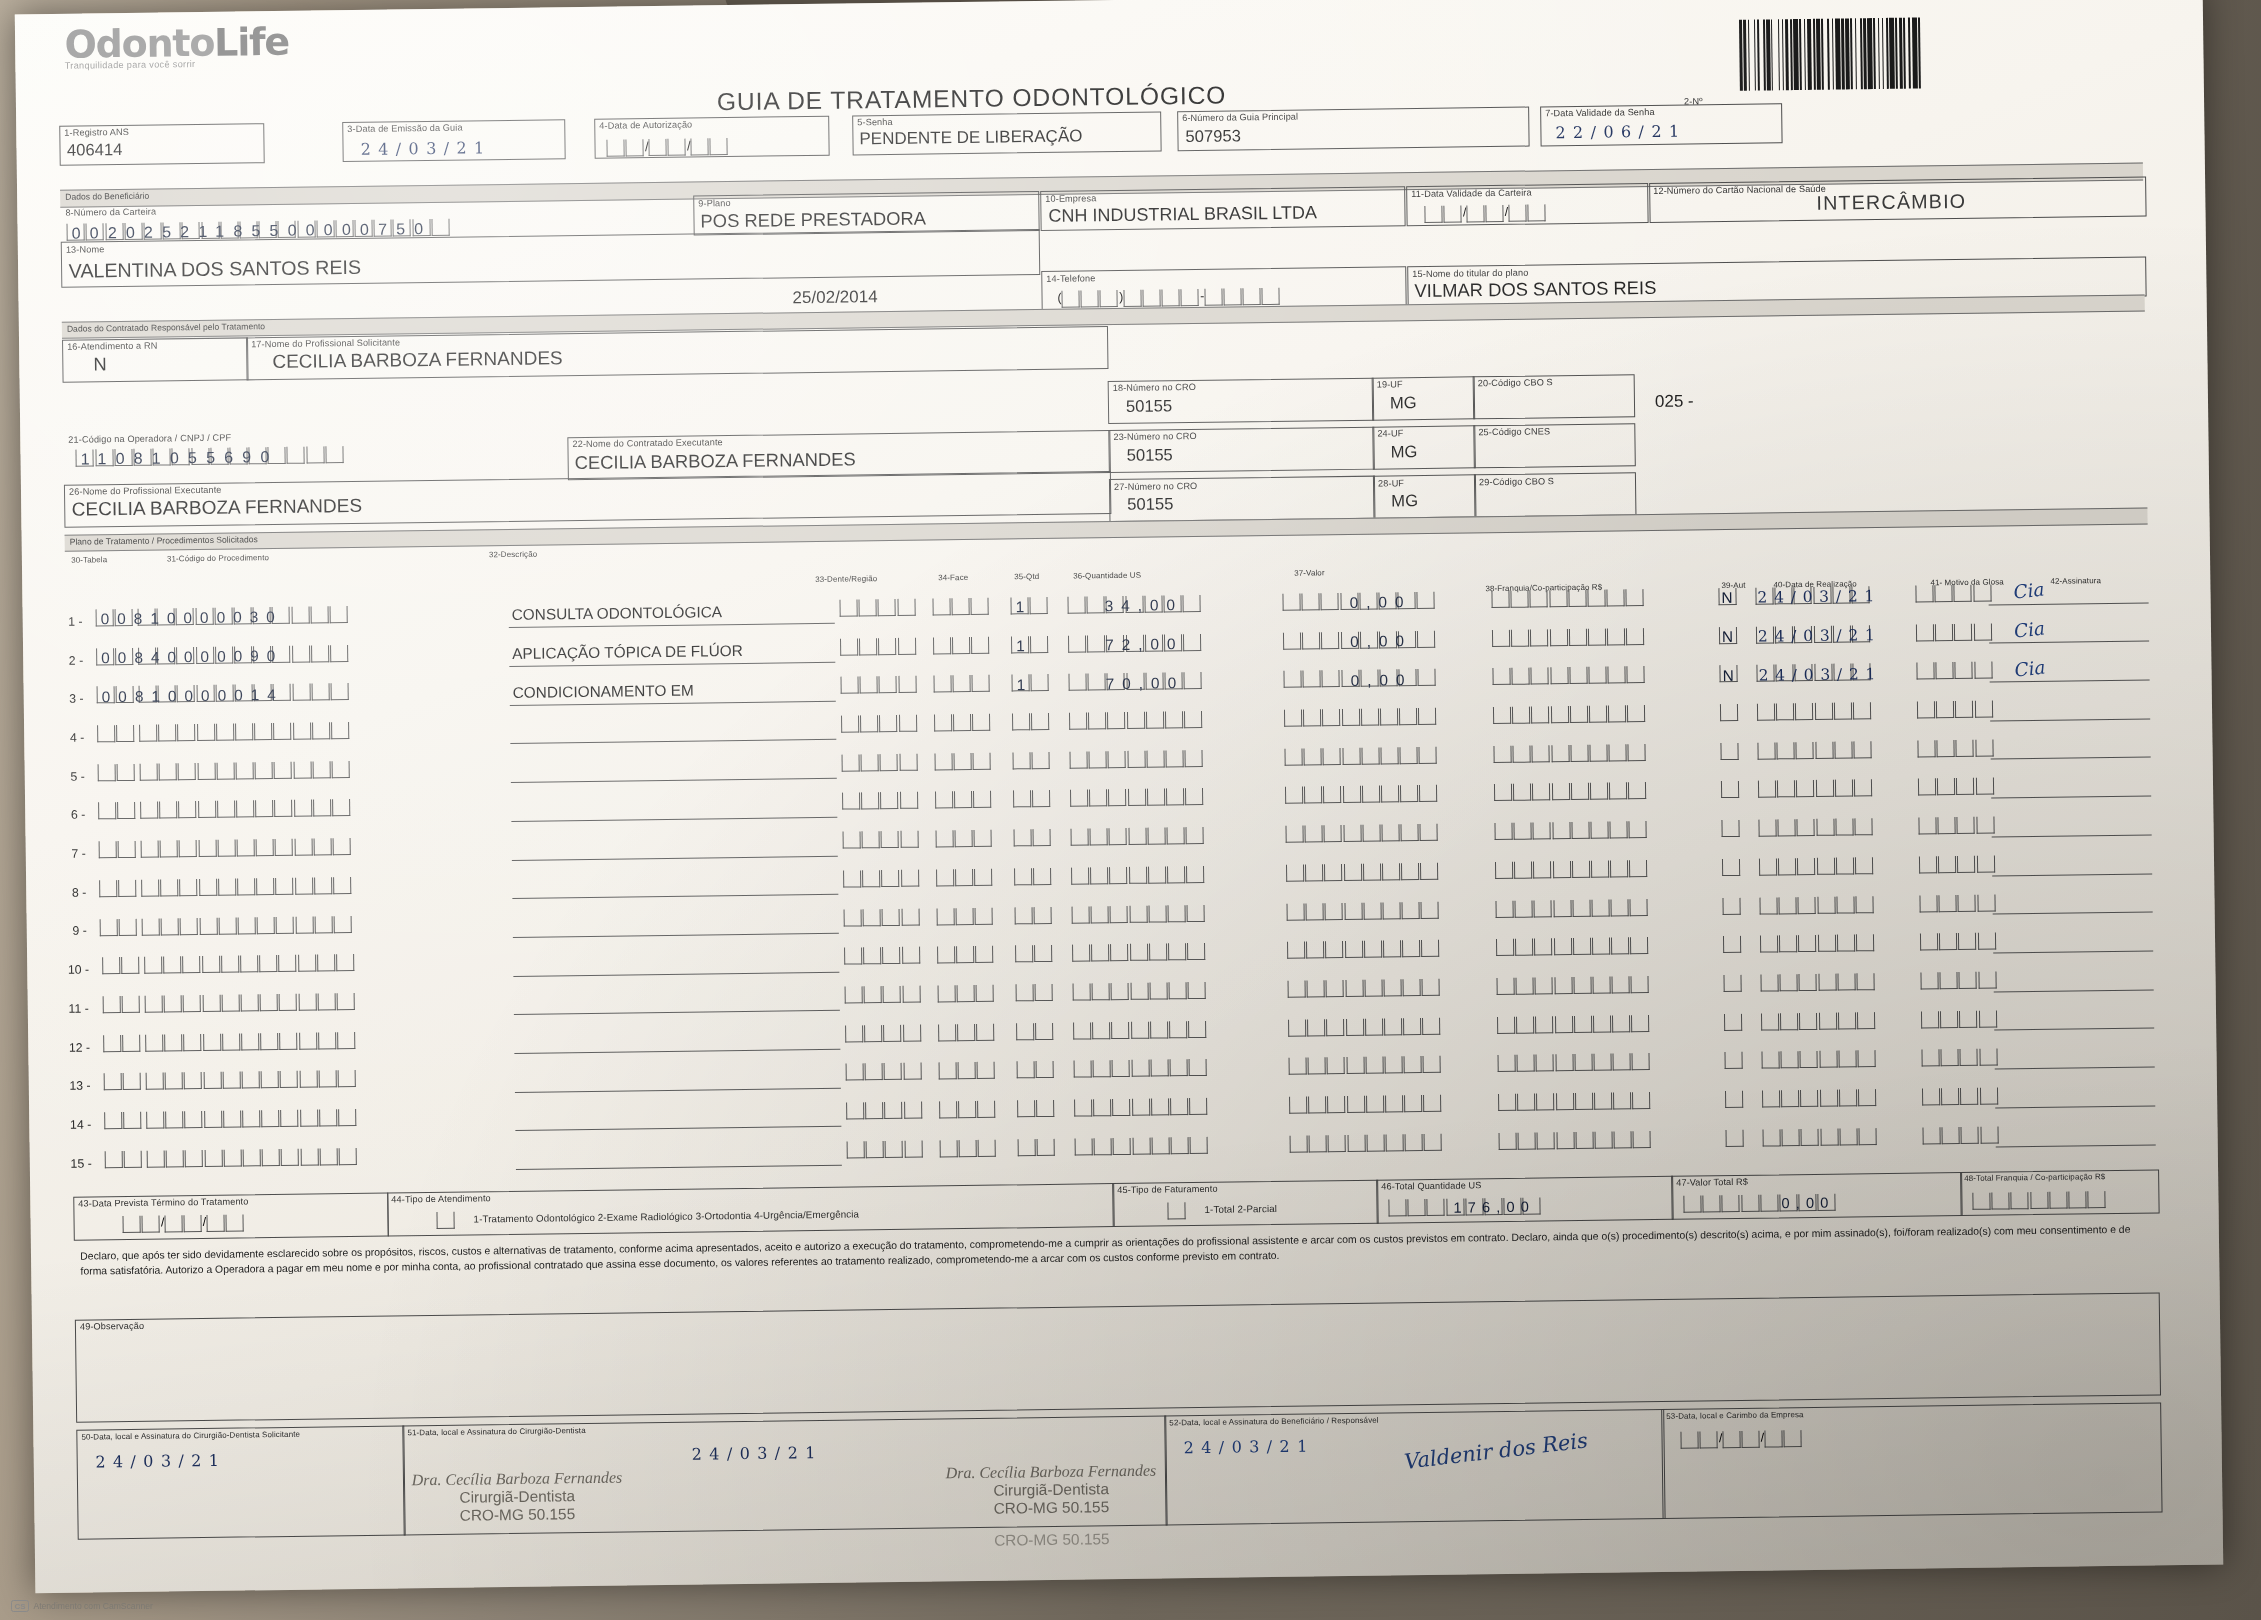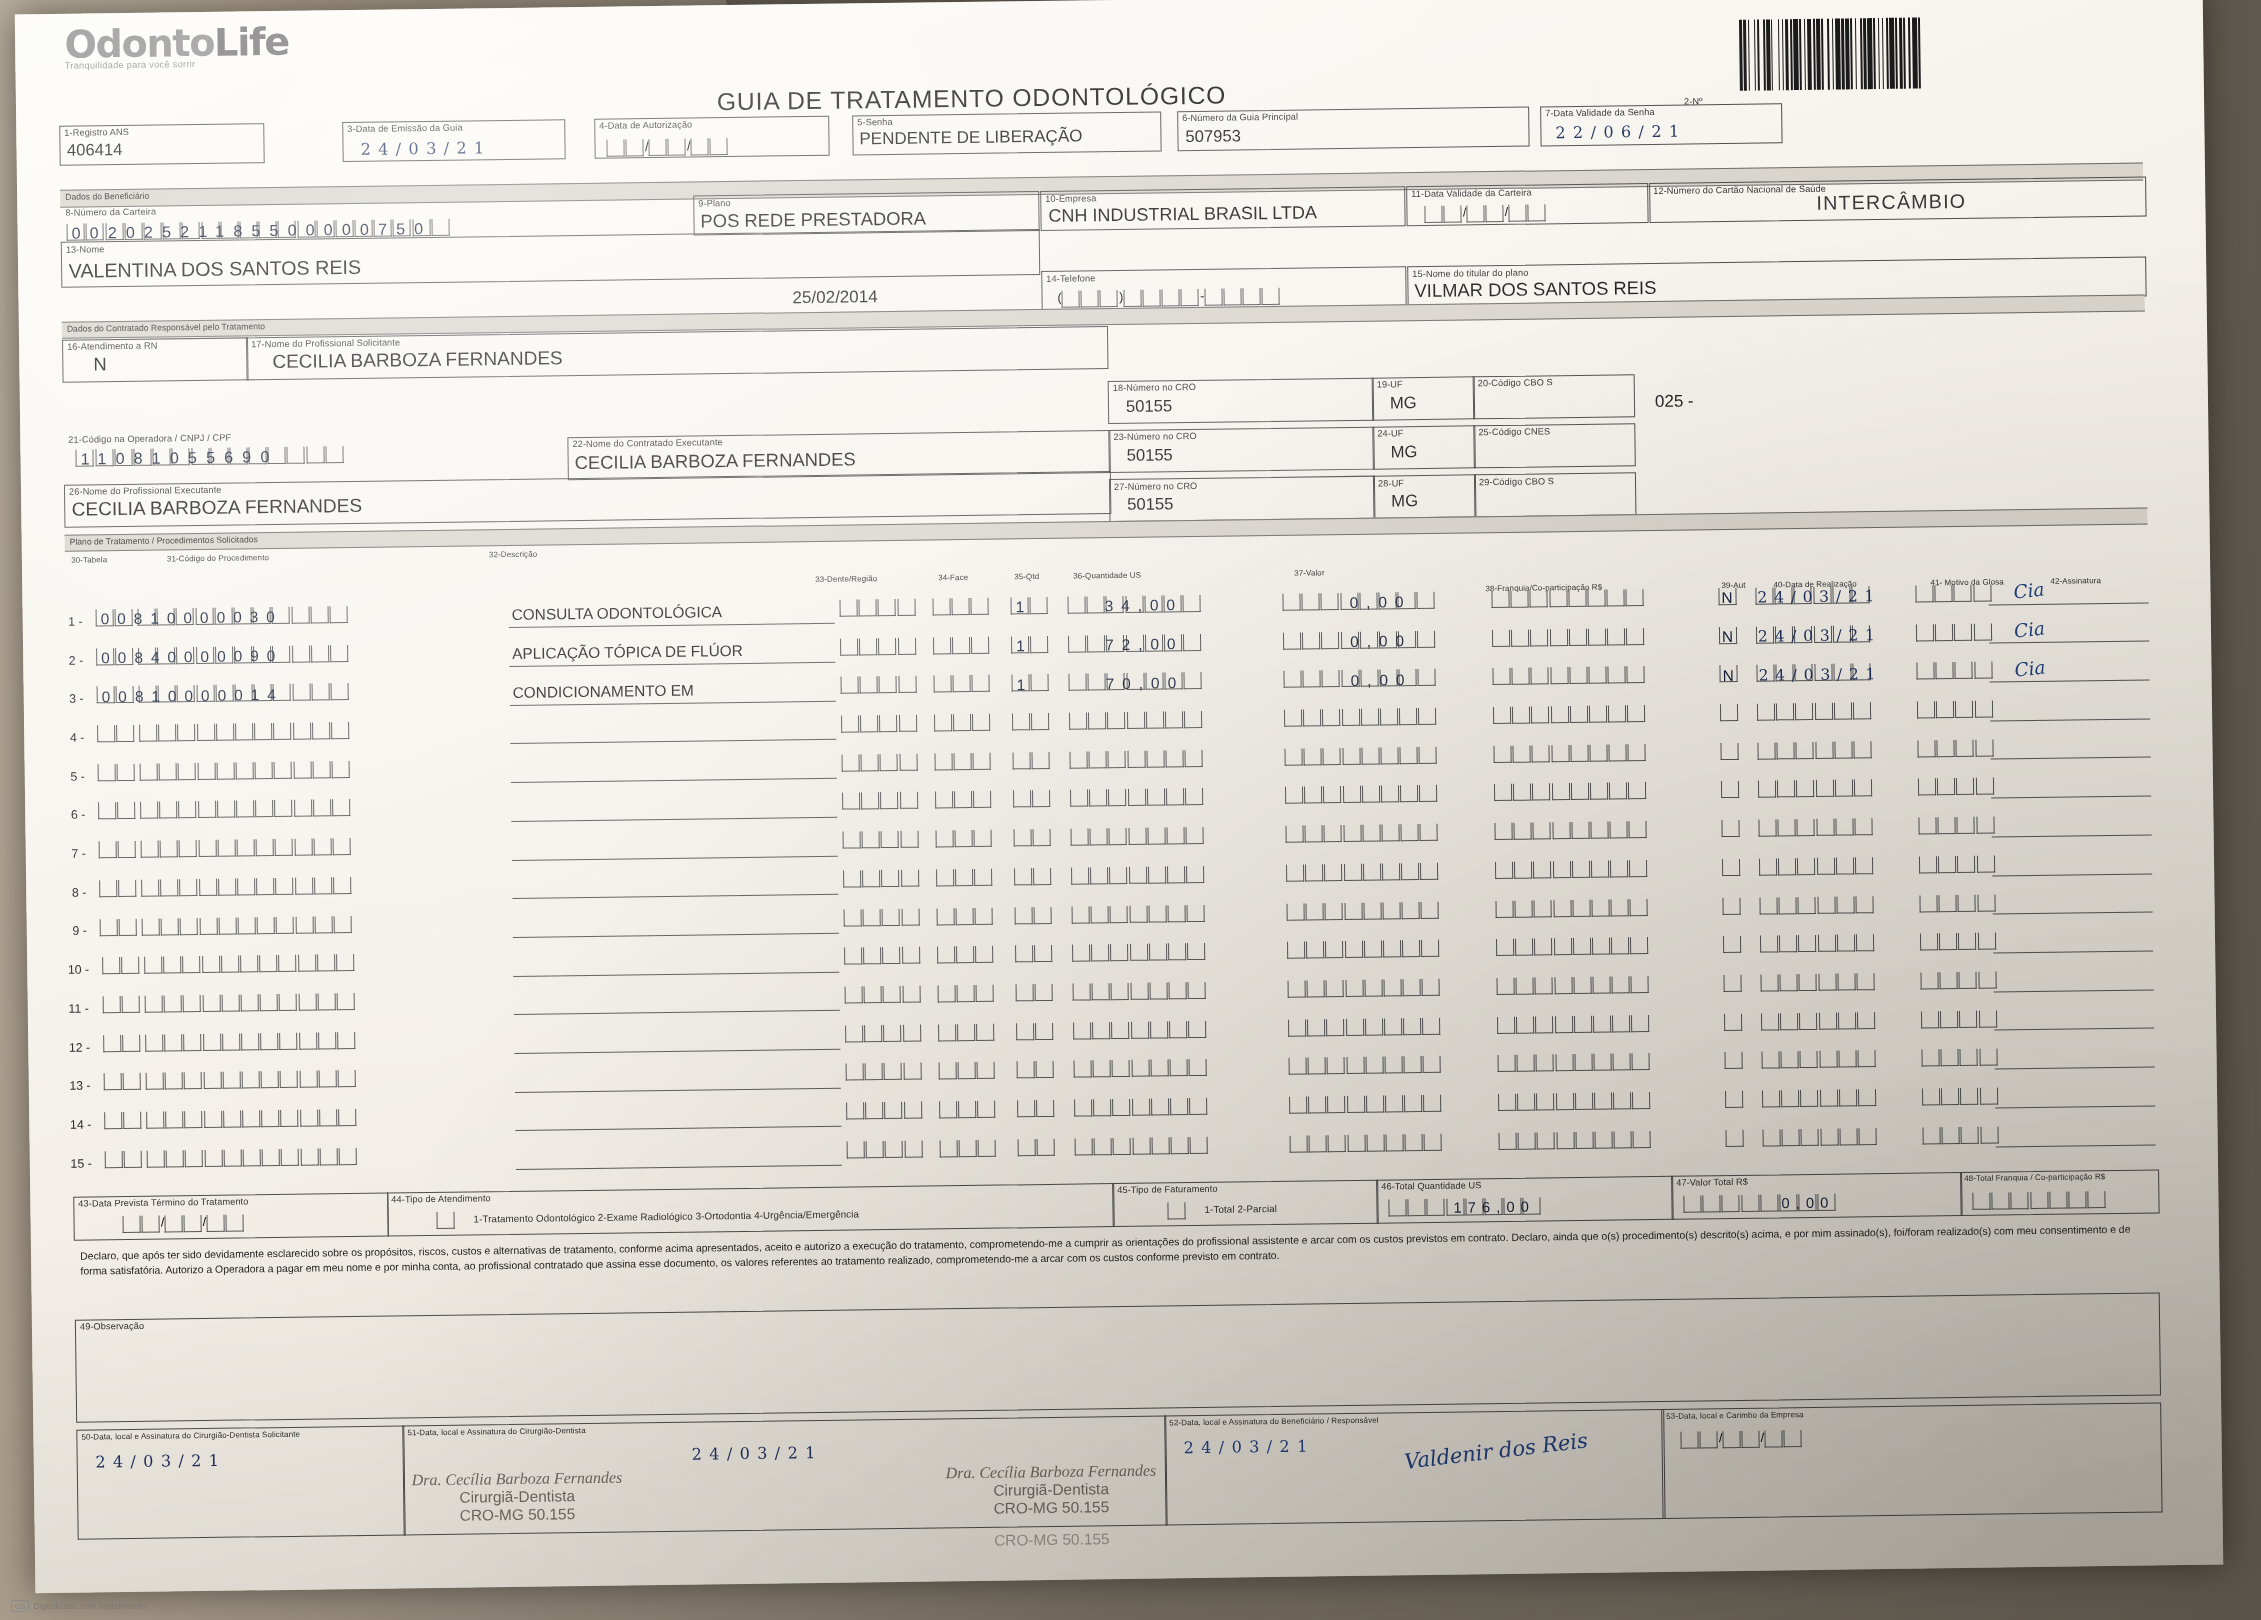--- a/index.html
+++ b/index.html
@@ -1715,16 +1715,16 @@
 
       <div class="stamp" style="left:860px;top:1524px;width:240px;color:#9b978e;">
         <div class="t">CRO-MG 50.155</div>
       </div>
 
     </div>
   </div>
 
   <div class="cs">
     <b>CS</b>
-    <span>Digitalizado com Atendimento</span>
+    <span>Atendimento com CamScanner</span>
   </div>
 </div>
 
 
 </body></html>

